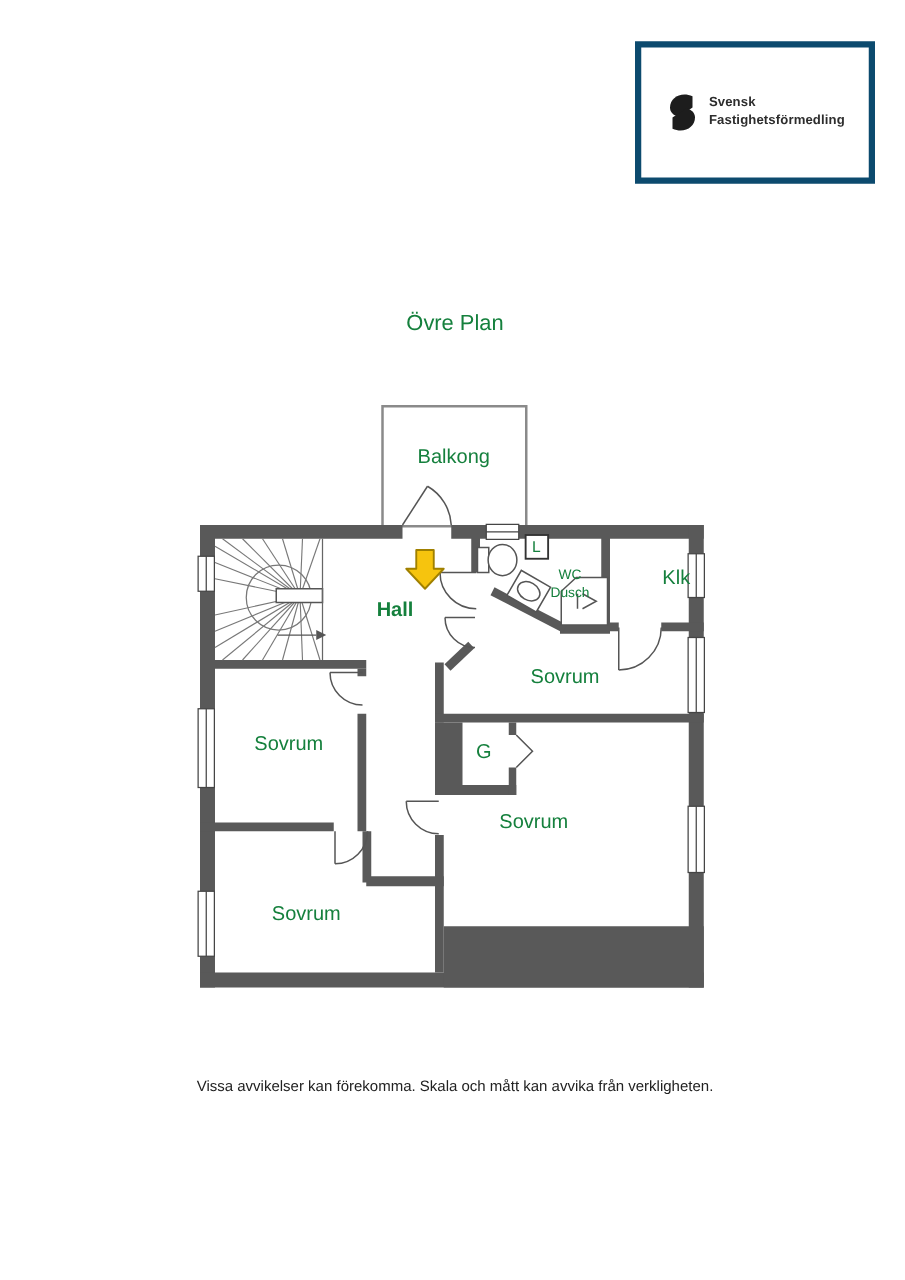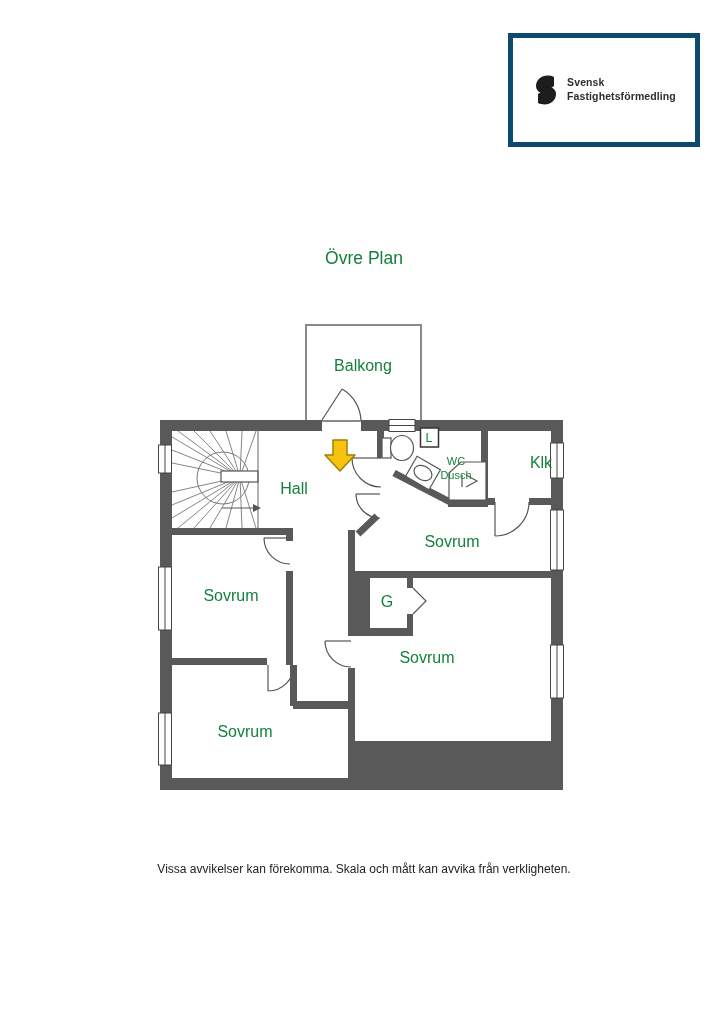--- a/index.html
+++ b/index.html
@@ -181,21 +181,21 @@
     </g>
 
     <g>
       <path d="M 333 440 L 347 440 L 347 455 L 355 455 L 340 471 L 325 455 L 333 455 Z" fill="#f6c40e" stroke="#a08000" stroke-width="1.5" stroke-linejoin="round"></path>
     </g>
   </svg>
 
   <div class="lbl lbl-title" style="left:364px;top:259px;">Övre Plan</div>
 
   <div class="lbl lbl-room" style="left:363px;top:366px;">Balkong</div>
-  <div class="lbl lbl-room" style="left:294px;top:489px;">Hall</div>
+  <div class="lbl lbl-room" style="left:316px;top:489px;font-weight:bold;">Hall</div>
   <div class="lbl lbl-small" style="left:456px;top:441px;">WC</div>
   <div class="lbl lbl-small" style="left:456px;top:455px;text-align:center;">Dusch</div>
   <div class="lbl lbl-l" style="left:429px;top:438px;">L</div>
   <div class="lbl lbl-room" style="left:541px;top:463px;">Klk</div>
   <div class="lbl lbl-room" style="left:452px;top:542px;">Sovrum</div>
   <div class="lbl lbl-room" style="left:231px;top:596px;">Sovrum</div>
   <div class="lbl lbl-room" style="left:387px;top:602px;">G</div>
   <div class="lbl lbl-room" style="left:427px;top:658px;">Sovrum</div>
   <div class="lbl lbl-room" style="left:245px;top:732px;">Sovrum</div>
 

